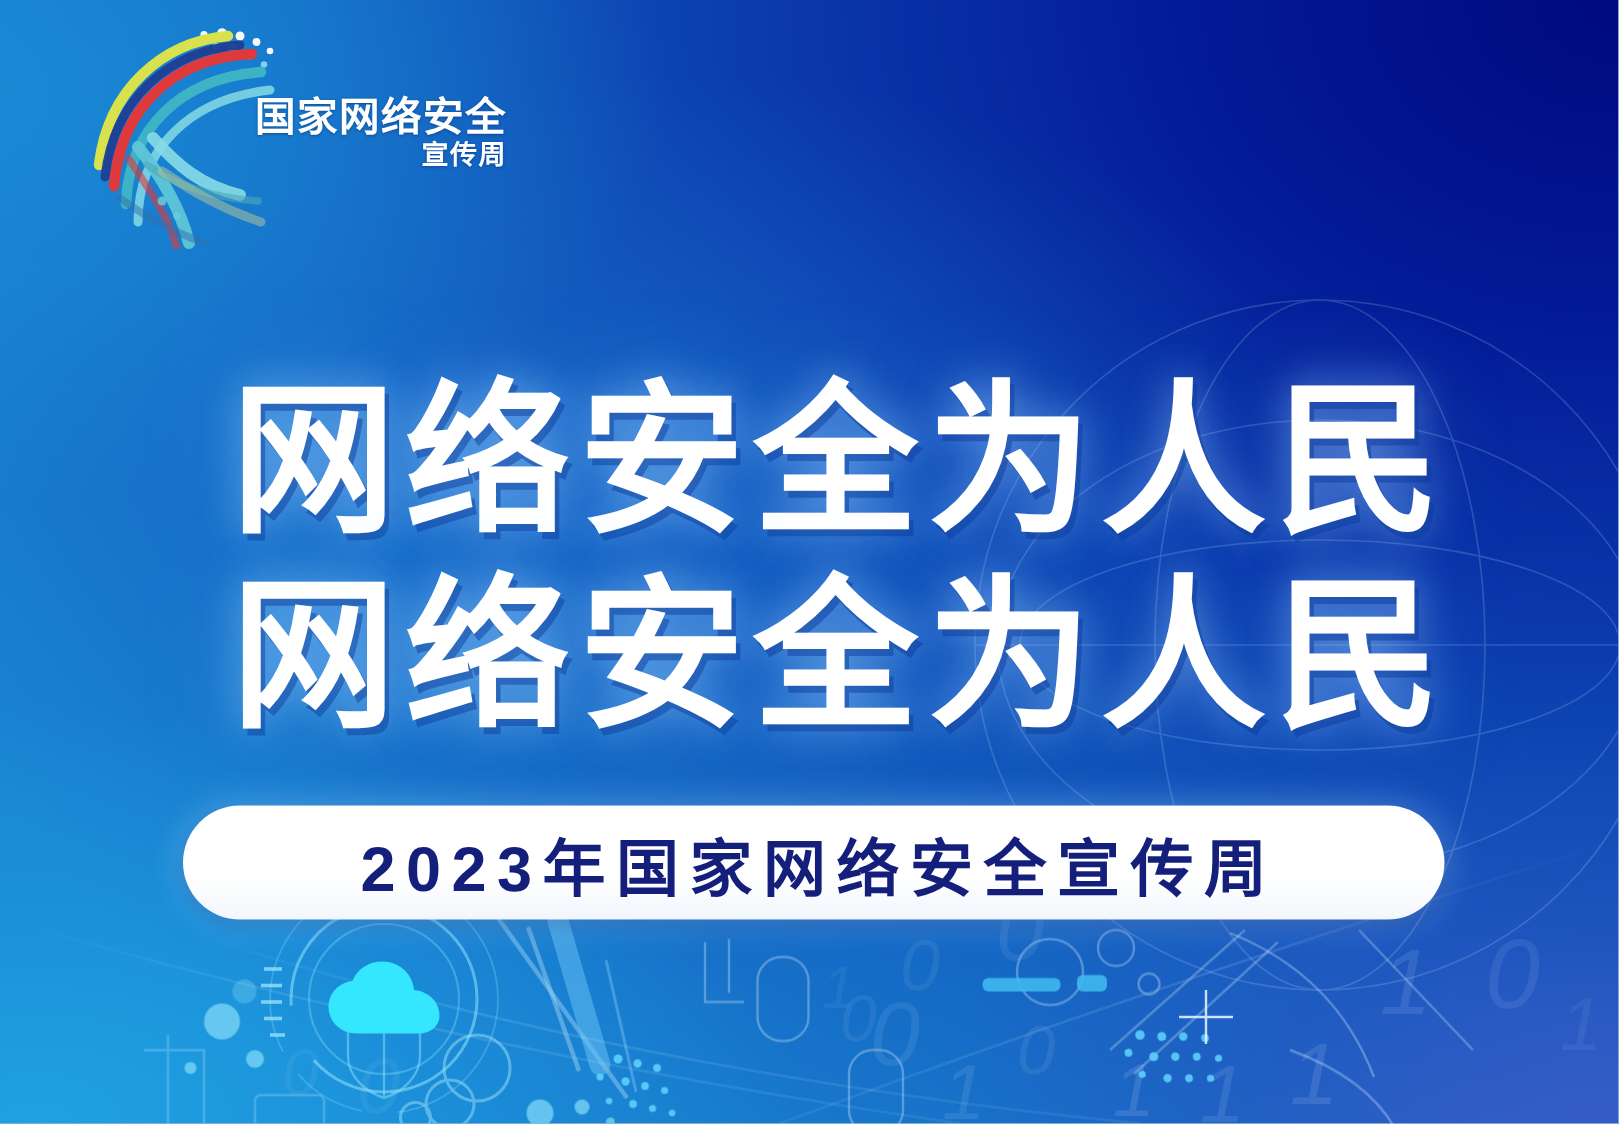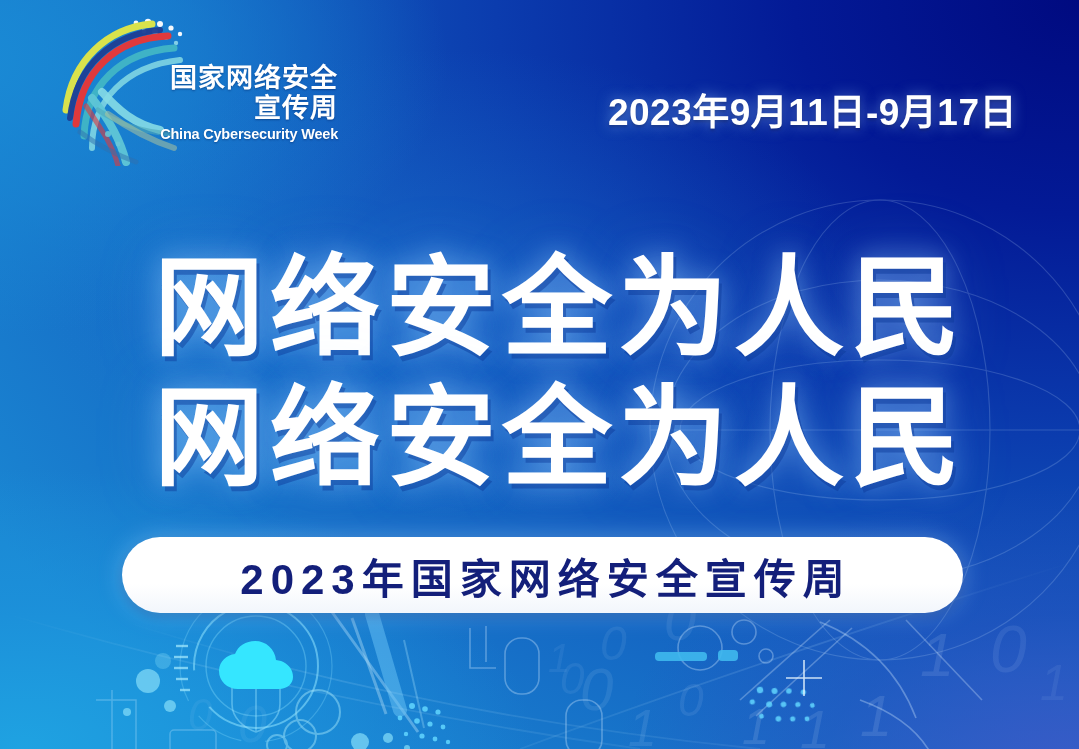--- a/index.html
+++ b/index.html
@@ -87,21 +87,21 @@
   }
   .logo-cn1 {
     font-size: 27px;
     font-weight: 700;
     letter-spacing: 1px;
     line-height: 1.08;
     white-space: nowrap;
     text-shadow: 0 1px 2px rgba(0,30,90,0.45);
   }
   .logo-cn2 {
-    font-size: 27px;
+    font-size: 18px;
     font-weight: 700;
     letter-spacing: 1px;
     line-height: 1.12;
     white-space: nowrap;
     text-shadow: 0 1px 2px rgba(0,30,90,0.45);
   }
   .logo-en {
     margin-top: 3px;
     font-size: 14.5px;
     font-weight: 600;
@@ -393,25 +393,23 @@
           <g fill="#6ec9d8" opacity="0.85" stroke="none">
             <circle cx="52" cy="120" r="3"></circle>
             <circle cx="62" cy="130" r="2.4"></circle>
           </g>
         </g>
       </svg>
     </div>
     <div class="logo-text">
       <div class="logo-cn1">国家网络安全</div>
       <div class="logo-cn2">宣传周</div>
-      <div class="logo-en">China Cybersecurity Week</div>
     </div>
   </div>
 
-  <div class="date">2023年9月11日-9月17日</div>
 
   <div class="headline">
     <div class="headline-line">网络安全为人民</div>
     <div class="headline-line">网络安全为人民</div>
   </div>
 
   <div class="pill">
     <span class="pill-text">2023年国家网络安全宣传周</span>
   </div>
 

